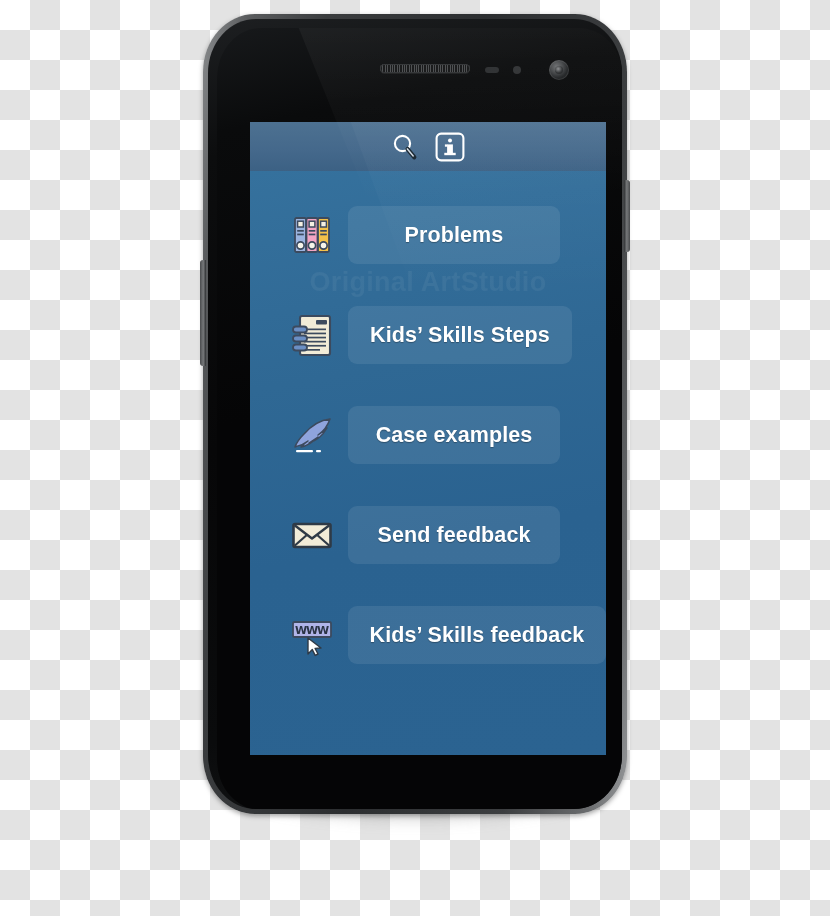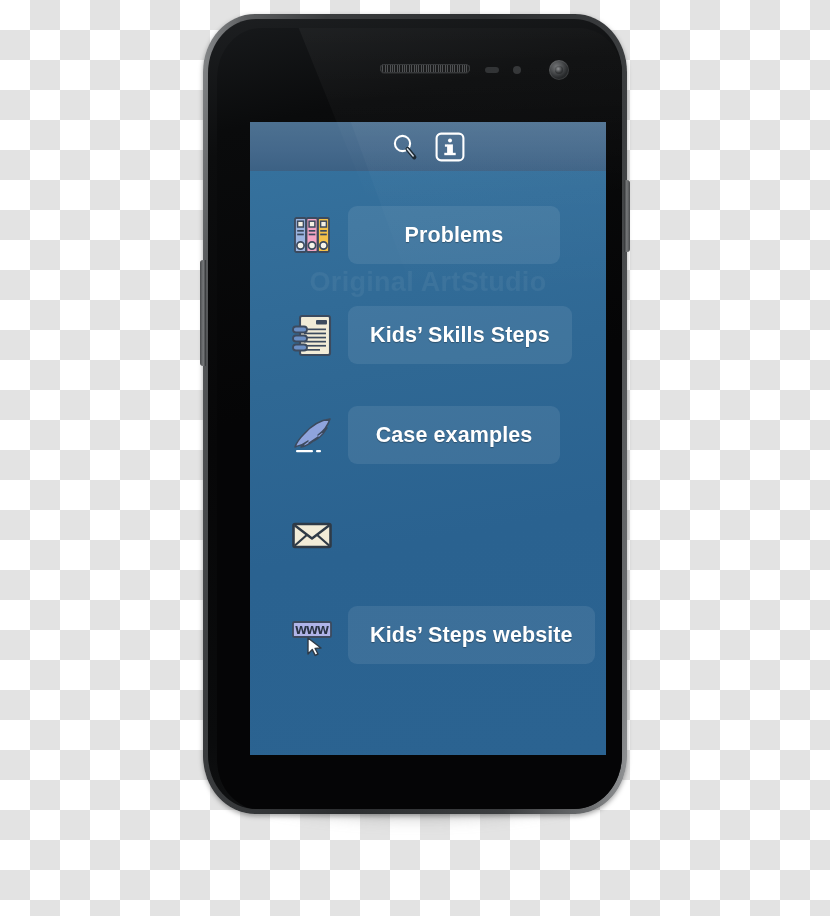--- a/index.html
+++ b/index.html
@@ -388,36 +388,39 @@
 
             <div class="menu-row">
               <div class="row-icon">
                 <svg viewBox="0 0 44 44" width="44" height="44" aria-hidden="true">
                   <rect x="3.5" y="11" width="37" height="23" rx="1.5" fill="#f2ecd8" stroke="#2f3a46" stroke-width="2.6"></rect>
                   <path d="M4.6 12.2 L22 25.5 L39.4 12.2" fill="none" stroke="#2f3a46" stroke-width="2.4" stroke-linejoin="round"></path>
                   <path d="M4.6 32.8 L16.5 22.2" fill="none" stroke="#2f3a46" stroke-width="2.2"></path>
                   <path d="M39.4 32.8 L27.5 22.2" fill="none" stroke="#2f3a46" stroke-width="2.2"></path>
                 </svg>
               </div>
+              <button class="menu-button">
+                <span class="menu-button-label">Send feedback</span>
+              </button>
             </div>
 
             <div class="menu-row">
               <div class="row-icon">
                 <svg viewBox="0 0 44 44" width="44" height="44" aria-hidden="true">
                   <rect x="3" y="9" width="38" height="15" rx="1.6" fill="#b0b4e8" stroke="#3c4a5e" stroke-width="1.8"></rect>
                   <g fill="#2b3445" font-family="DejaVu Sans, sans-serif" font-size="11" font-weight="bold" text-anchor="middle">
                     <text x="11" y="21">W</text>
                     <text x="22" y="21">W</text>
                     <text x="33" y="21">W</text>
                   </g>
                   <path d="M18 25 L18 41 L22.3 36.6 L25.2 42.4 L28 41 L25.1 35.4 L31 35 Z" fill="#ffffff" stroke="#2f3a46" stroke-width="1.4" stroke-linejoin="round"></path>
                 </svg>
               </div>
               <button class="menu-button">
-                <span class="menu-button-label">Kids’ Steps website</span>
+                <span class="menu-button-label">Kids’ Skills feedback</span>
               </button>
             </div>
 
           </div>
 
           <div id="screen-sheen"></div>
         </div>
 
         <div id="glass-sheen"></div>
       </div>

